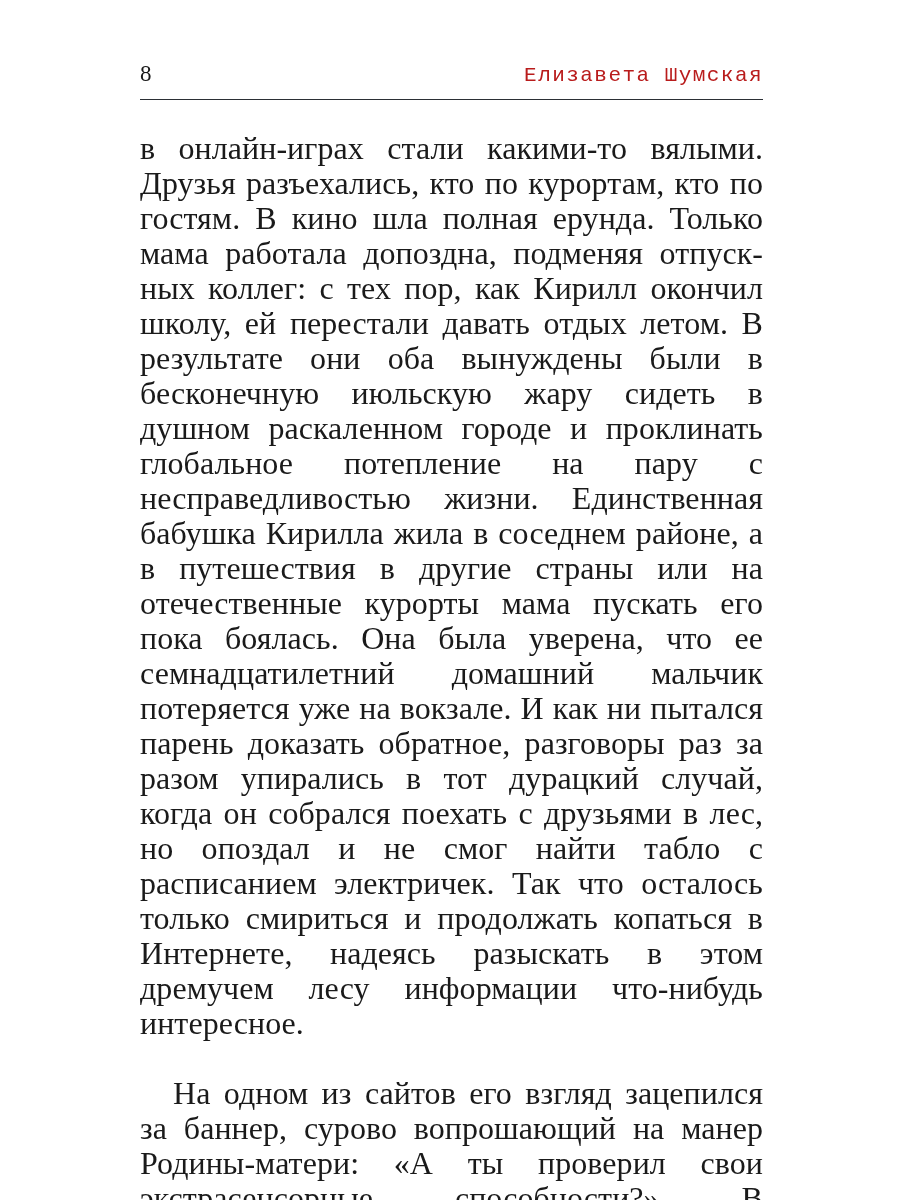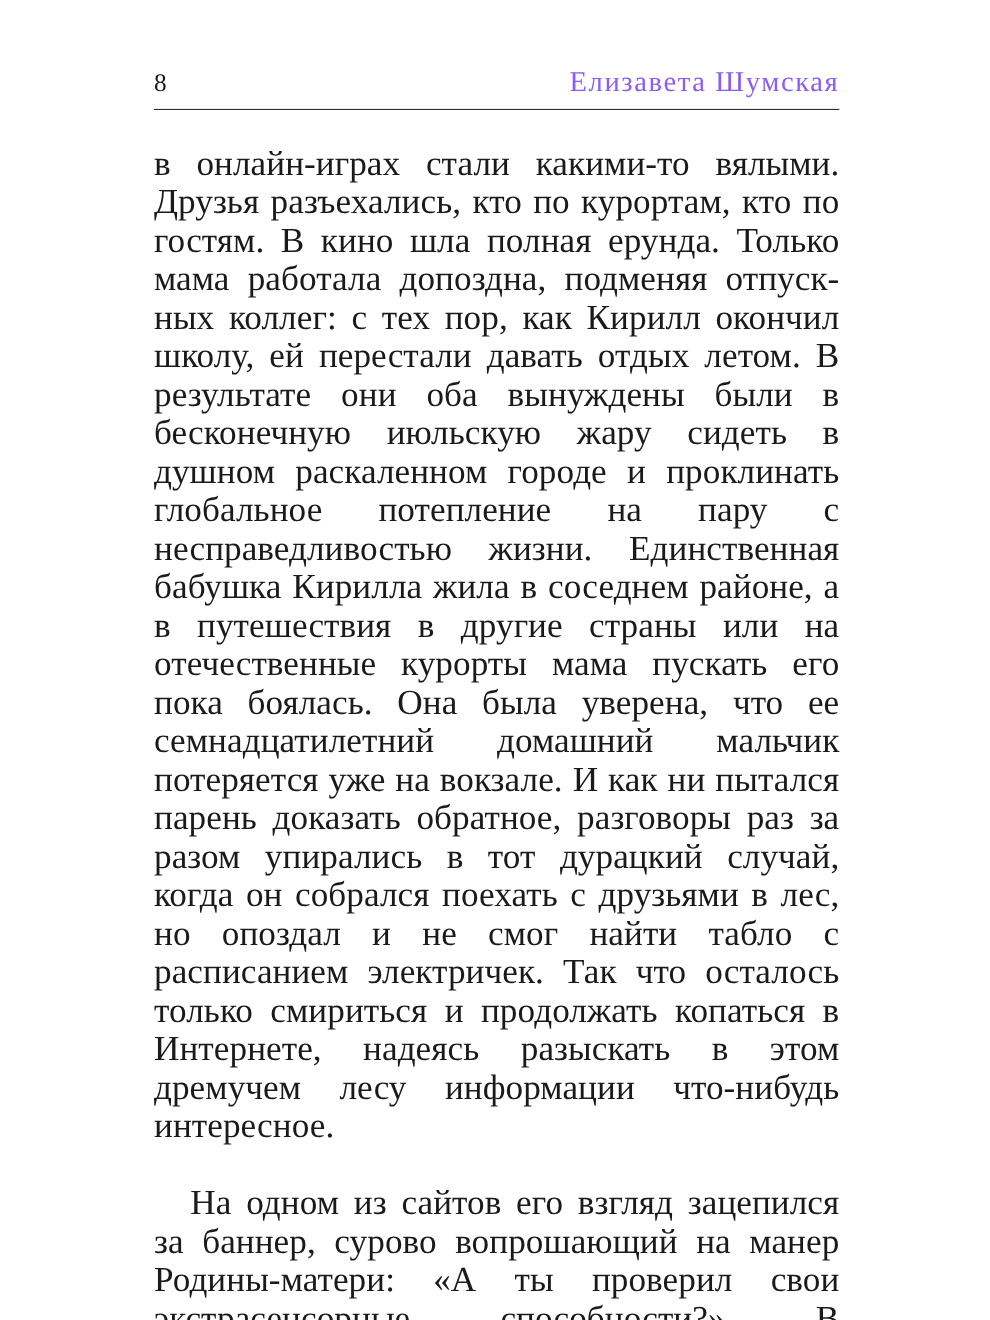--- a/index.html
+++ b/index.html
@@ -36,25 +36,26 @@
   }
 
   .folio {
     font-size: 23px;
     line-height: 1;
     color: #1a1a1a;
     letter-spacing: 0.2px;
   }
 
   .running-title {
-    font-size: 26px;
+    font-size: 21px;
     line-height: 1;
-    color: #8b5cf6;
+    color: #b91c1c;
     letter-spacing: 1.45px;
     white-space: nowrap;
+    font-family: Liberation Mono, monospace;
   }
 
   .head-rule {
     position: absolute;
     left: 140px;
     top: 99px;
     width: 623px;
     height: 0;
     border-top: 1.6px solid #2b2f35;
   }

